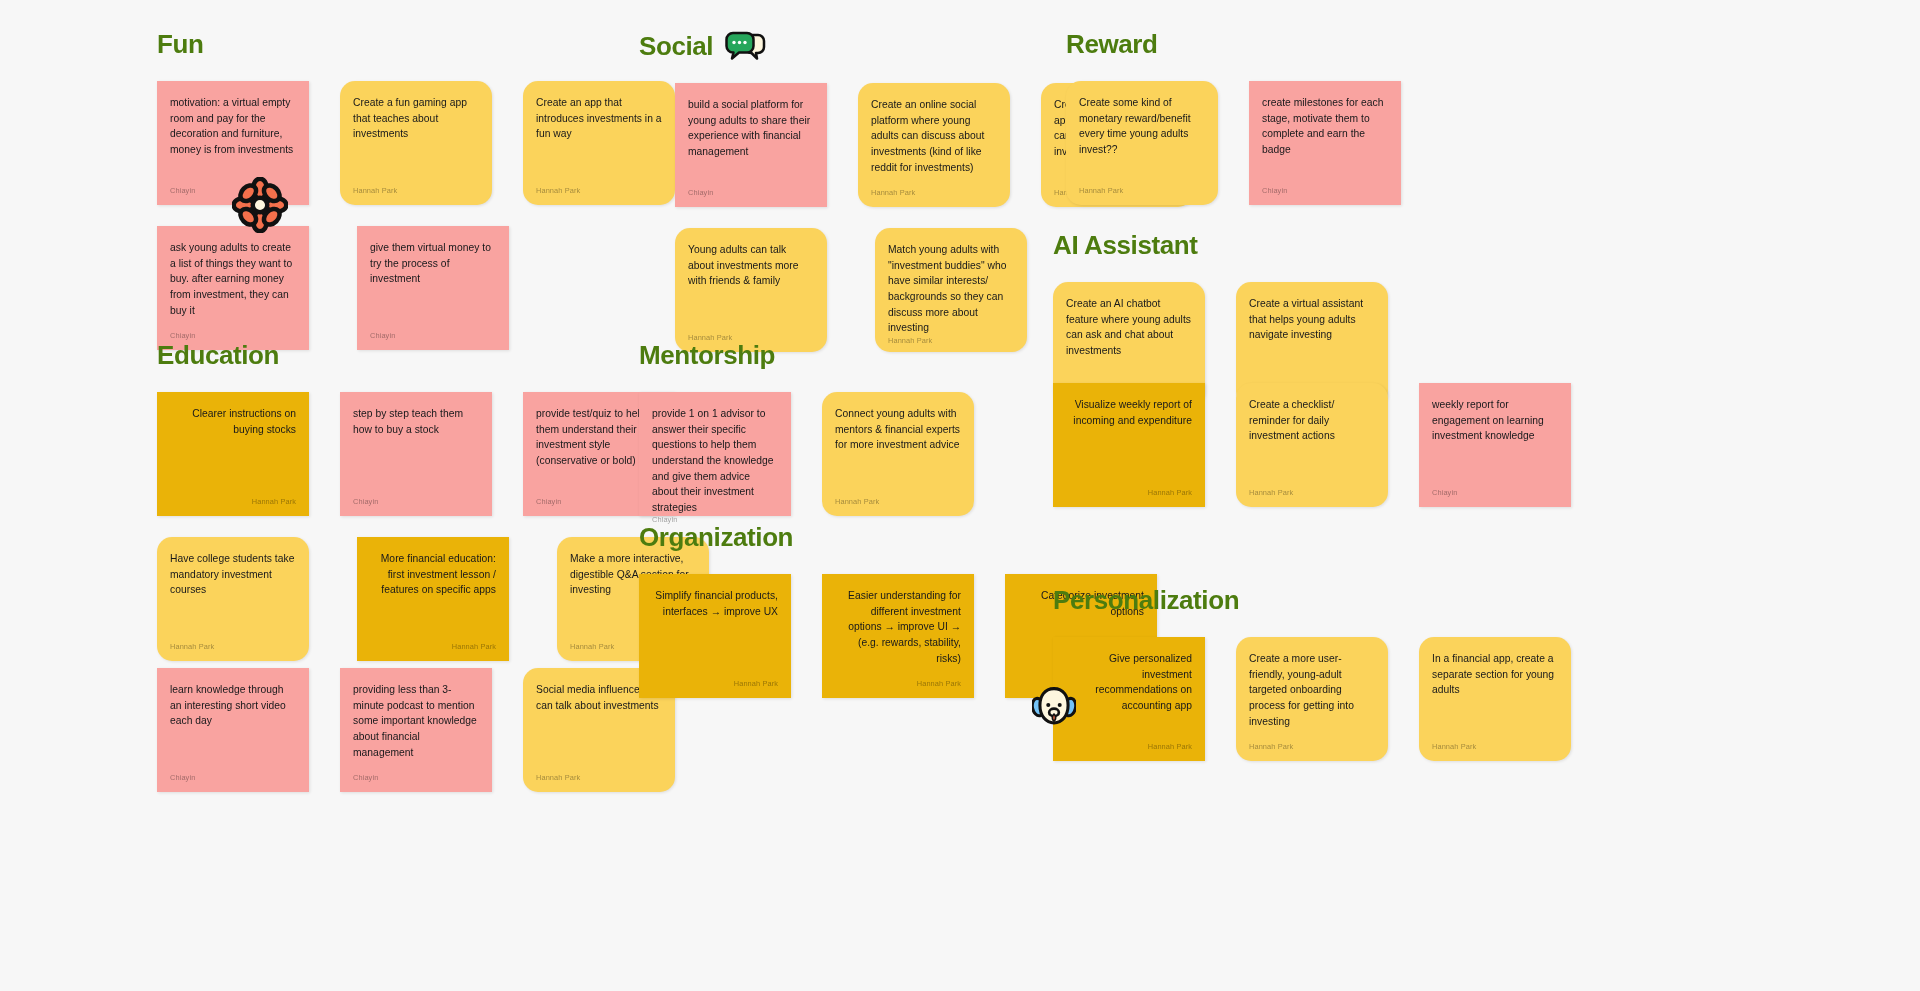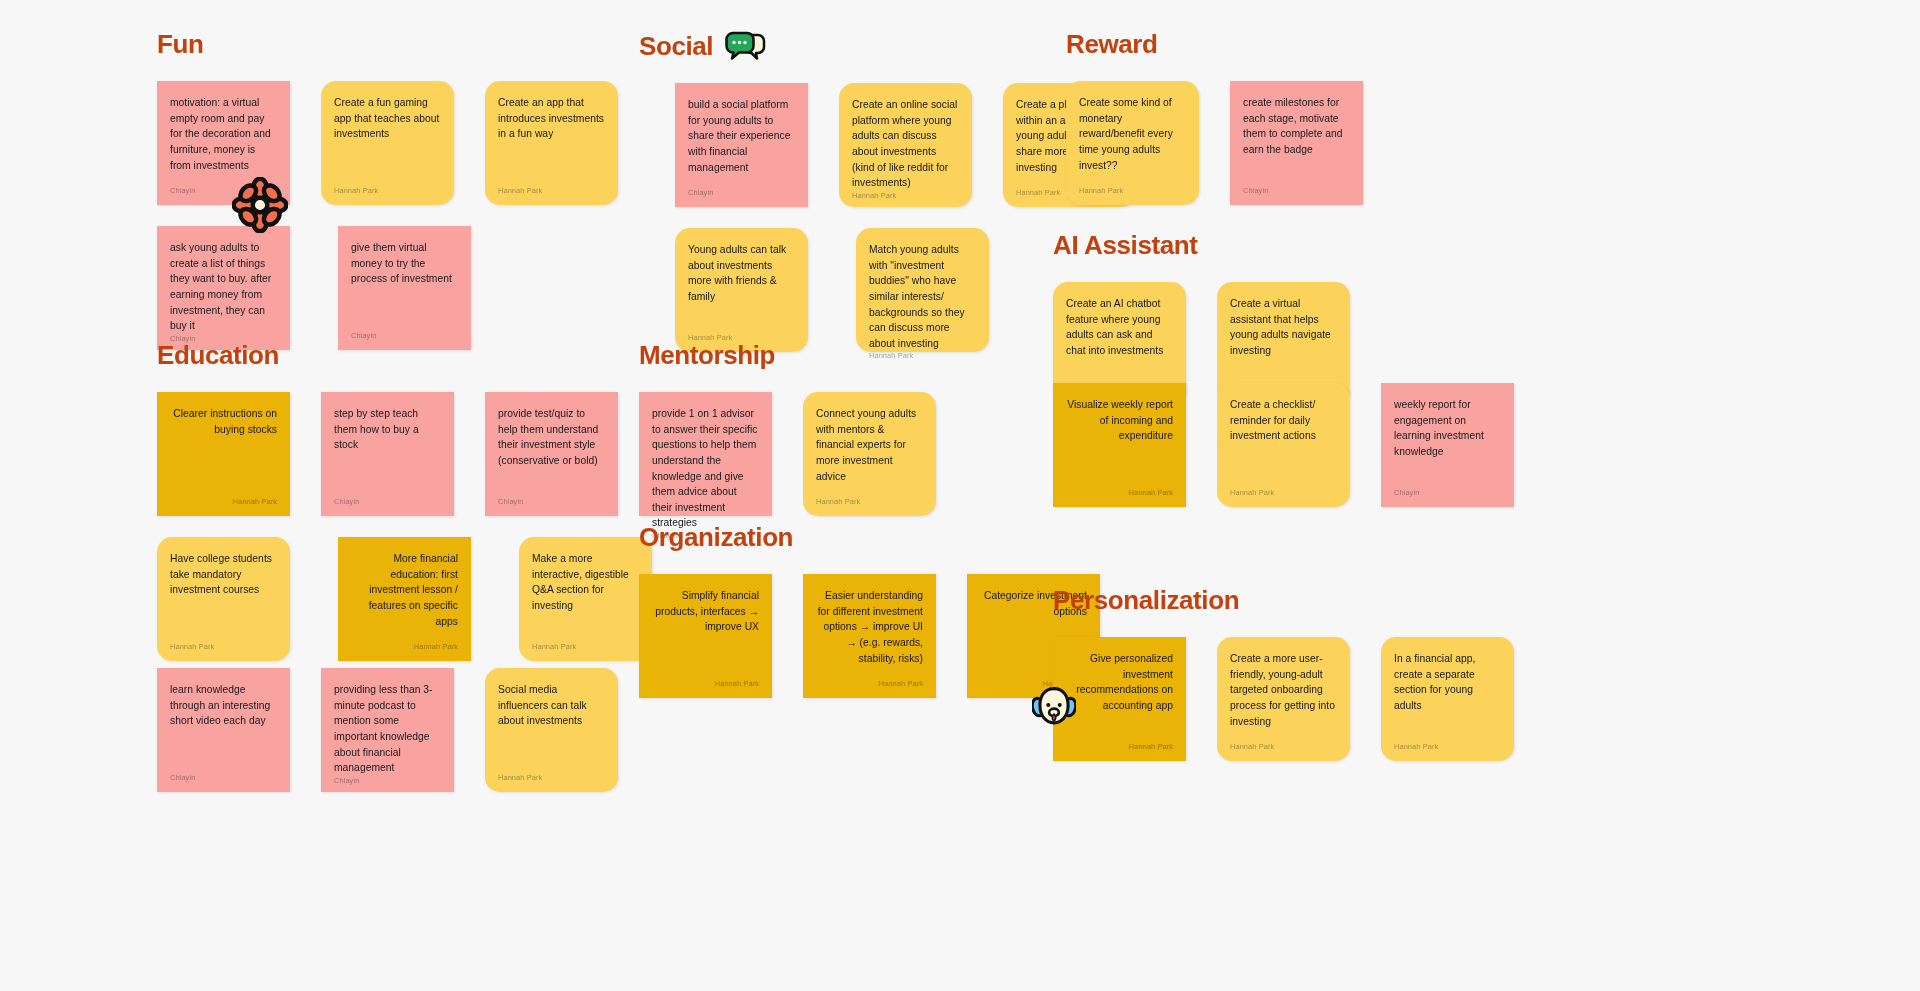--- a/index.html
+++ b/index.html
@@ -13,35 +13,35 @@
   #board {
     position: relative;
     width: 1920px;
     height: 991px;
     background: #f7f7f7;
   }
   .section { position: absolute; }
   .section-title {
     font-size: 26px;
     font-weight: 700;
-    color: #c2410c;
+    color: #4d7c0f;
     letter-spacing: -0.4px;
     line-height: 1;
     display: flex;
     align-items: center;
     gap: 12px;
     white-space: nowrap;
   }
   .cards {
     position: relative;
   }
   .row { display: flex; gap: 31px; }
   .row + .row { margin-top: 21px; gap: 48px; }
   .note {
-    width: 133px;
+    width: 152px;
     height: 124px;
     padding: 14px 13px 10px 13px;
     display: flex;
     flex-direction: column;
     justify-content: space-between;
     box-shadow: 1px 1px 3px rgba(0,0,0,0.10);
     position: relative;
   }
   .note-text {
     font-size: 10.3px;
@@ -287,21 +287,21 @@
     </div>
   </div>
 
   <div class="section" id="sec-ai">
     <div class="section-title">
       <span>AI Assistant</span>
     </div>
     <div class="cards">
       <div class="row">
         <div class="note yellow">
-          <div class="note-text">Create an AI chatbot feature where young adults can ask and chat into investments</div>
+          <div class="note-text">Create an AI chatbot feature where young adults can ask and chat about investments</div>
           <div class="note-author">Hannah Park</div>
         </div>
         <div class="note yellow">
           <div class="note-text">Create a virtual assistant that helps young adults navigate investing</div>
           <div class="note-author">Hannah Park</div>
         </div>
       </div>
     </div>
   </div>
 

